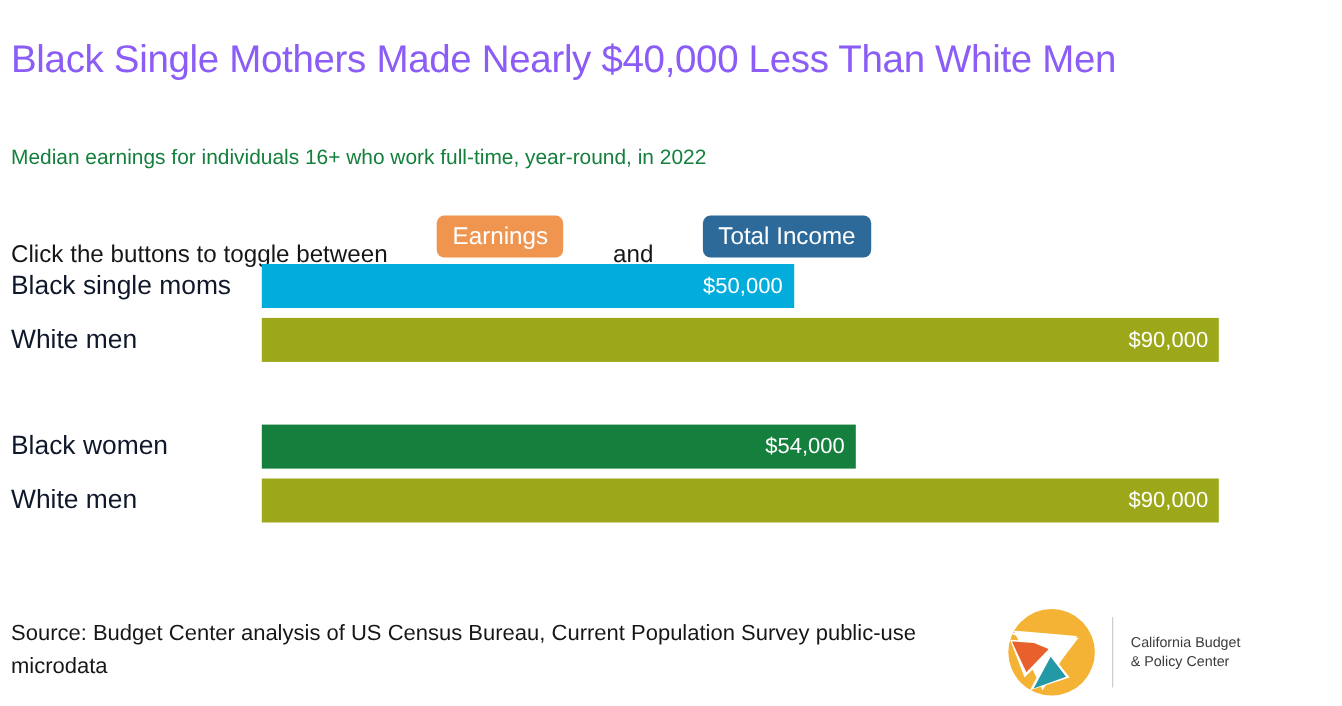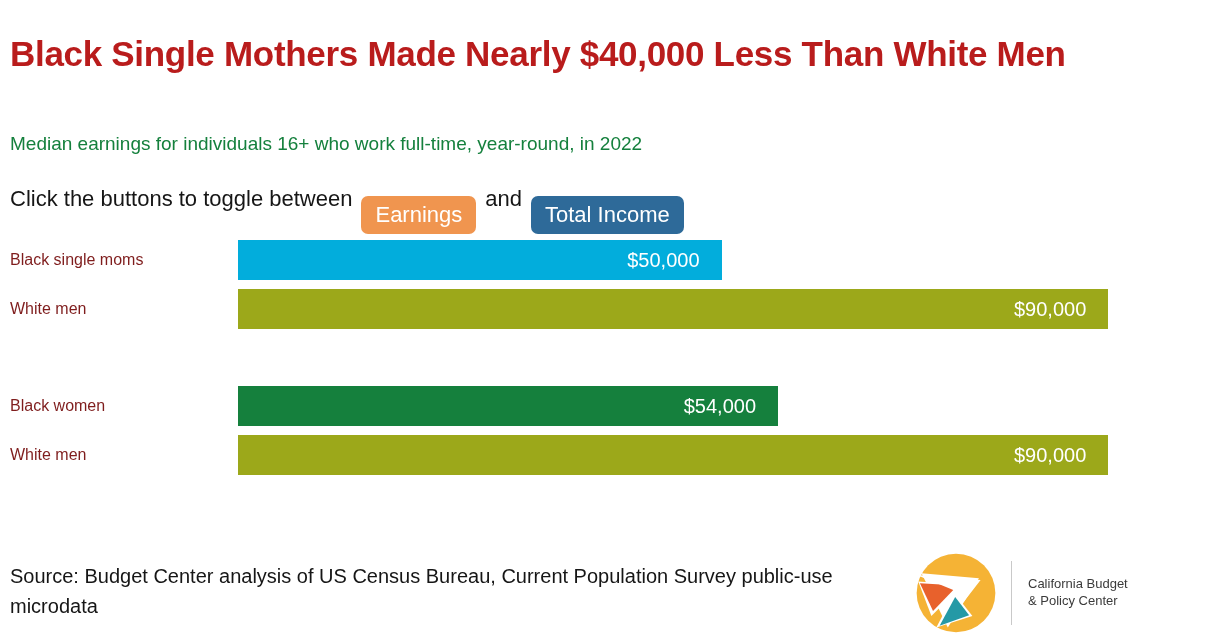--- a/index.html
+++ b/index.html
@@ -24,22 +24,22 @@
   }
 
   
   .title {
     position: absolute;
     left: 10px;
     top: 10px;
     width: 1190px;
     font-size: 35px;
     line-height: 1.22;
-    font-weight: bold;
-    color: #b91c1c;
+    font-weight: normal;
+    color: #8b5cf6;
     letter-spacing: -0.3px;
   }
 
   
   .subtitle {
     position: absolute;
     left: 10px;
     top: 133px;
     font-size: 19px;
     line-height: 1.2;
@@ -47,22 +47,23 @@
     font-weight: normal;
   }
   .toggle-line {
     position: absolute;
     left: 10px;
     top: 180px;
     font-size: 22px;
     line-height: 38px;
     color: #161616;
     display: flex;
-    align-items: flex-start;
-    white-space: nowrap;
+    align-items: flex-end;
+    white-space: nowrap;
+    gap: 36px;
   }
   .toggle-line .txt { display: inline-block; }
   .pill {
     display: inline-flex;
     align-items: center;
     justify-content: center;
     height: 38px;
     padding: 0 14px;
     margin: 16px 9px;
     border-radius: 7px;
@@ -89,22 +90,22 @@
     height: 40px;
     margin-bottom: 9px;
   }
   .cat-label {
     position: absolute;
     left: 10px;
     top: 0;
     height: 40px;
     line-height: 40px;
     width: 215px;
-    font-size: 16px;
-    color: #7f1d1d;
+    font-size: 24px;
+    color: #0f172a;
     white-space: nowrap;
   }
   .bar-track {
     position: absolute;
     left: 238px;
     top: 0;
     height: 40px;
     right: 14px;
   }
   .bar {
@@ -113,21 +114,21 @@
     top: 0;
     height: 40px;
     box-sizing: border-box;
     display: flex;
     align-items: center;
     justify-content: flex-end;
   }
   .bar .val {
     color: #ffffff;
     font-size: 20px;
-    padding-right: 22px;
+    padding-right: 10px;
     white-space: nowrap;
   }
   .group-gap { height: 48px; }
 
   
   .note {
     position: absolute;
     left: 10px;
     top: 521px;
     font-size: 20px;

